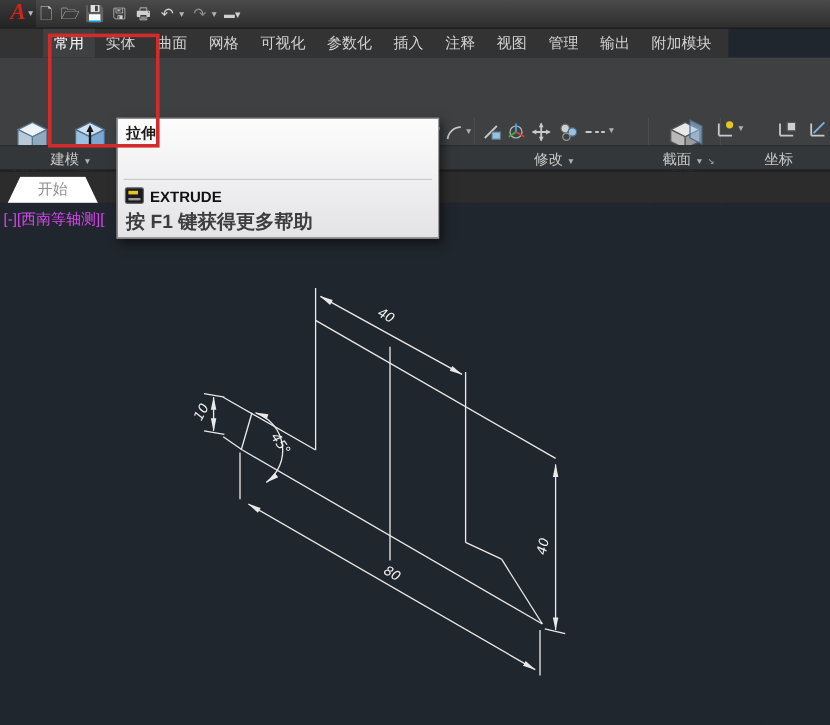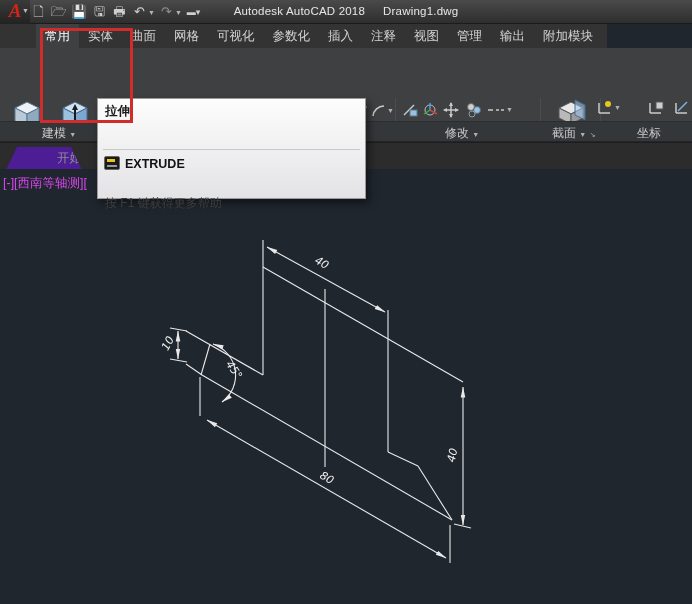--- a/index.html
+++ b/index.html
@@ -32,38 +32,38 @@
   .bigbtn { top:50px; height:70px; text-align:center; color:#e8e8e8; font-size:12px; }
   .bigbtn .lbl { margin-top:1px; }
   .bigbtn .dd { color:#b5b5b5; font-size:7px; line-height:7px; }
   .plabel { position:absolute; top:3px; white-space:nowrap; }
   .plabel .dd { font-size:7px; color:#b0b0b0; }
   .ico { position:absolute; }
   svg { display:block; }
 
   
   #filetabs { left:0; top:142px; width:692px; height:27px; background:#2c2c2c; border-top:1px solid #1d1d1d; }
-  #starttab { left:6px; top:4px; width:76px; height:23px; background:#4c1d95; color:#8f8f8f;
-    font-size:12.5px; text-align:right; line-height:23px;
+  #starttab { left:6px; top:4px; width:76px; height:23px; background:#ffffff; color:#8f8f8f;
+    font-size:12.5px; text-align:center; line-height:23px;
     clip-path:polygon(11px 0, calc(100% - 11px) 0, 100% 100%, 0 100%); }
 
   
   #viewport { left:0; top:169px; width:692px; height:435px; background:#20262e; }
   #vplabel { left:3px; top:6px; color:#d946ef; font-size:12.5px; }
   .dimtxt { fill:#f0f0f0; font-size:11px; font-style:italic; font-family:"DejaVu Sans",sans-serif; }
 
   
   #tooltip { left:97px; top:98px; width:269px; height:101px; z-index:50;
     background:linear-gradient(#fdfdfd,#e3e3e6); border:1px solid #9a9a9a;
     box-shadow:3px 4px 8px rgba(0,0,0,.5); color:#1c1c1c; }
   #tt-title { left:7px; top:4px; font-size:12.5px; font-weight:bold; }
   #tt-desc { left:7px; top:26px; font-size:12px; color:#3d3d3d; }
   #tt-sep { left:5px; top:50px; width:257px; height:1px; background:#c7c7c7; }
   #tt-cmd { left:27px; top:58px; font-size:12.5px; font-weight:bold; color:#111; }
-  #tt-help { left:7px; top:96px; font-size:12px; font-weight:normal; color:#3d3d3d; }
+  #tt-help { left:7px; top:76px; font-size:16px; font-weight:bold; color:#3d3d3d; }
   #cmdicon { left:6px; top:57px; width:16px; height:14px; background:#1b1b1b; border:1px solid #666; border-radius:2px; }
   #cmdicon i { position:absolute; left:2px; top:2px; width:8px; height:3px; background:#e8c520; }
   #cmdicon b { position:absolute; left:2px; bottom:2px; width:10px; height:2px; background:#9a9a9a; }
 
   
   #redbox { left:40px; top:28px; width:93px; height:95px; border:3px solid #d02c2c; z-index:60; }
 
   .leftview { left:637px; top:97px; width:52px; height:21px; background:#46494c;
     border:1px solid #8a8a8a; color:#e8e8e8; font-size:12px; line-height:19px; text-align:center; }
 </style>
@@ -77,23 +77,20 @@
     <div class="abs qat-ic" style="left:30px">🗋</div>
     <div class="abs qat-ic" style="left:50px">🗁</div>
     <div class="abs qat-ic" style="left:71px">💾</div>
     <div class="abs qat-ic" style="left:91px">🖫</div>
     <div class="abs qat-ic" style="left:111px">🖶</div>
     <div class="abs qat-ic" style="left:131px">↶</div>
     <div class="abs qat-dd" style="left:148px">▼</div>
     <div class="abs qat-ic" style="left:158px;color:#8d8d8d">↷</div>
     <div class="abs qat-dd" style="left:175px">▼</div>
     <div class="abs qat-ic" style="left:185px;font-size:9px">▬▾</div>
-    <div id="title-text" class="abs">
-      <span>Autodesk AutoCAD 2018</span><b>Drawing1.dwg</b>
-    </div>
   </div>
 
   <div id="tabrow" class="abs">
     <span style="display:inline-block;width:36px"></span><span class="rtab active">常用</span><span class="rtab">实体</span><span class="rtab">曲面</span><span class="rtab">网格</span><span class="rtab">可视化</span><span class="rtab">参数化</span><span class="rtab">插入</span><span class="rtab">注释</span><span class="rtab">视图</span><span class="rtab">管理</span><span class="rtab">输出</span><span class="rtab">附加模块</span><span class="rtab">A360</span><span class="rtab">精</span>
   </div>
 
   <div id="ribbon" class="abs">
 
     <div class="abs bigbtn" style="left:4px;width:45px">
       <span class="ico" style="left:8px;top:1px">

